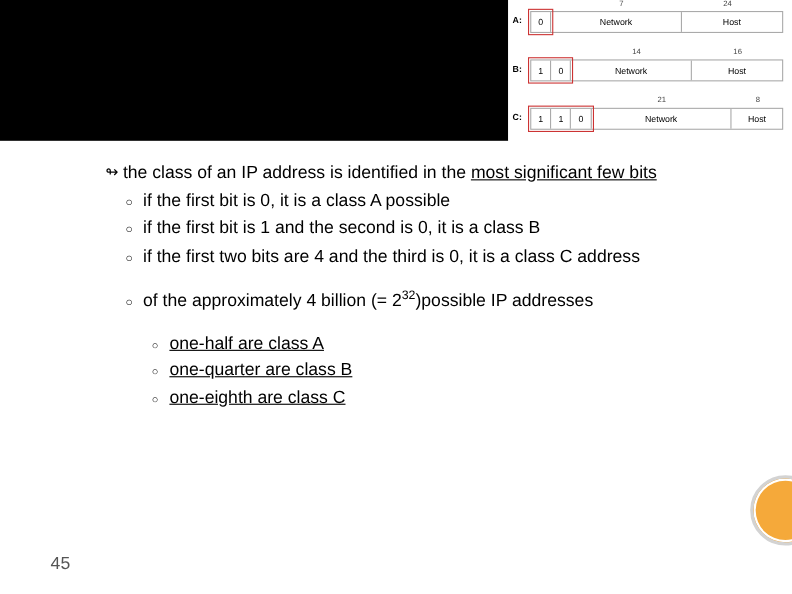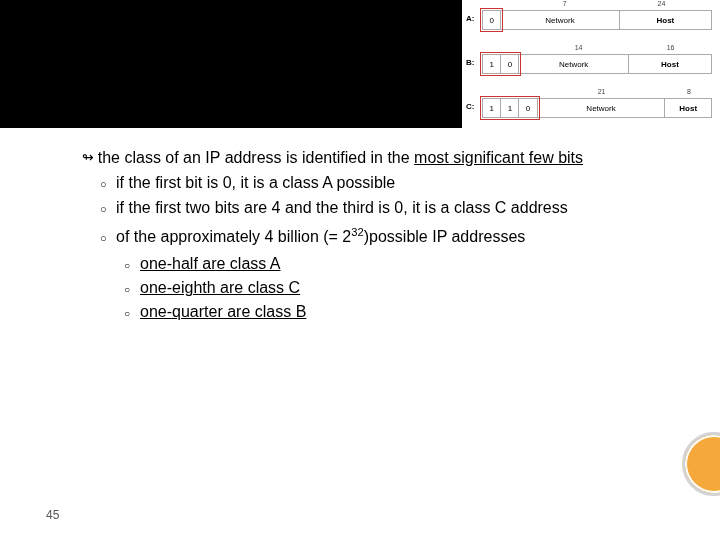--- a/index.html
+++ b/index.html
@@ -53,21 +53,21 @@
     box-sizing: border-box;
   }
   .diagram .cell {
     border-right: 1px solid #aaa;
     font-size: 8px;
     display: flex;
     align-items: center;
     justify-content: center;
     box-sizing: border-box;
   }
-  .diagram .cell:last-child { border-right: none; font-weight: bold; }
+  .diagram .cell:last-child { border-right: none; }
   .diagram .rowlabel {
     position: absolute;
     left: -2px;
     top: 14px;
     font-size: 8px;
     font-weight: bold;
     width: 14px;
   }
   .diagram .barwrap {
     position: absolute;
@@ -75,21 +75,21 @@
     right: 2px;
     top: 0;
   }
   .diagram .redbox {
     position: absolute;
     border: 1.5px solid #c33;
     box-sizing: border-box;
   }
   .content {
     position: absolute;
-    left: 82px;
+    left: 96px;
     top: 146px;
     right: 30px;
     line-height: 1.45;
   }
   .b-arrow::before {
     content: "↬";
     font-size: 14px;
     display: inline-block;
     margin-right: 4px;
     transform: translateY(-1px);
@@ -118,35 +118,35 @@
     display: inline-block;
     width: 16px;
     text-indent: 0;
   }
   .u { text-decoration: underline; }
   sup { font-size: 0.7em; }
   .pagenum {
     position: absolute;
     left: 46px;
     bottom: 18px;
-    font-size: 12px;
+    font-size: 16px;
     color: #555;
   }
   .corner {
     position: absolute;
     right: -26px;
     bottom: 44px;
     width: 58px;
     height: 58px;
     border-radius: 50%;
     background: #f5a93a;
     border: 3px solid #d3d3d3;
     box-shadow: 0 0 0 2px #fff inset;
   }
-  .b-circ-wrap { margin: 4px 0; }
+  .b-circ-wrap { margin: 16px 0; }
 </style>
 </head>
 <body>
 
 <div class="blackbar"></div>
 
 <div class="diagram">
 
   <div class="row">
     <div class="rowlabel">A:</div>
@@ -198,23 +198,24 @@
       <div class="redbox" style="left:-2px; top:8px; width:26%; height:24px;"></div>
     </div>
   </div>
 </div>
 
 <div class="content">
   <div>
     <span class="b-arrow"></span><span>the class of an IP address is identified in the </span><span class="u">most significant few bits</span>
   </div>
   <div class="b-circ">if the first bit is 0, it is a class A possible</div>
+  <div class="b-circ">if the first bit is 1 and the second is 0, it is a class B</div>
   <div class="b-circ">if the first two bits are 4 and the third is 0, it is a class C address</div>
   <div class="b-circ-wrap">
     <div class="b-circ"><span>of the approximately 4 billion (= 2</span><sup>32</sup><span>)possible IP addresses</span></div>
   </div>
   <div class="b-sub">one-half are class A</div>
+  <div class="b-sub">one-quarter are class B</div>
   <div class="b-sub">one-eighth are class C</div>
-  <div class="b-sub">one-quarter are class B</div>
 </div>
 
 <div class="pagenum">45</div>
 <div class="corner"></div>
 
 </body></html>

